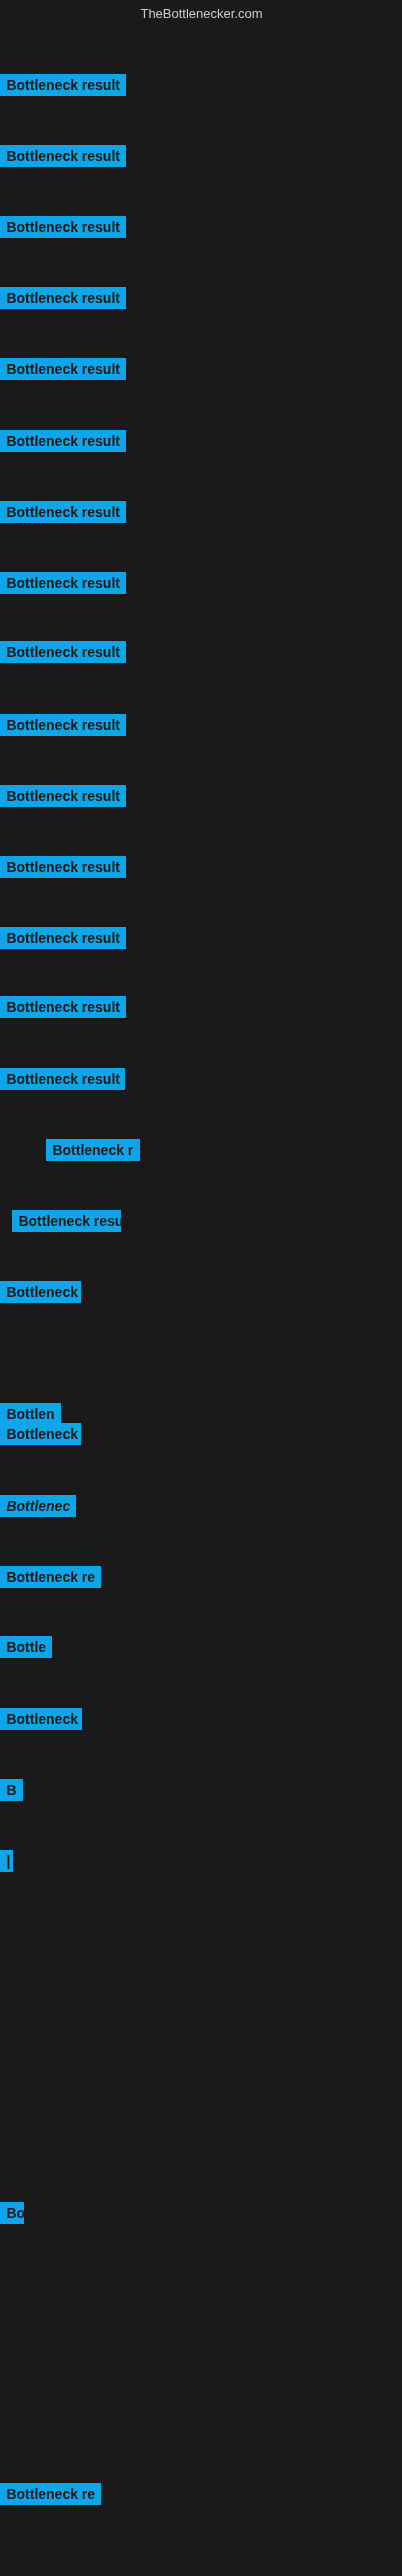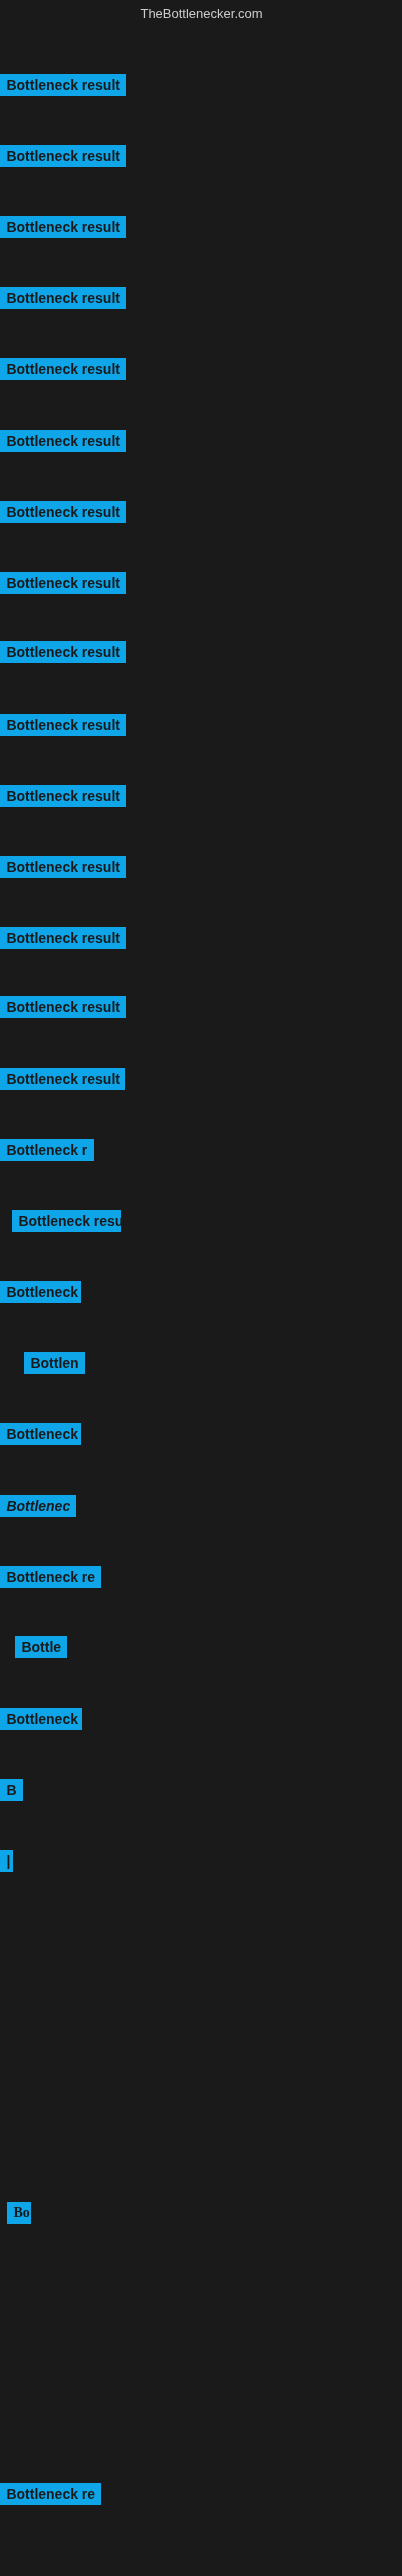--- a/index.html
+++ b/index.html
@@ -54,27 +54,27 @@
     <div class="bottleneck-item" style="top: 402px; left: 0px;"><div class="bottleneck-badge" style="max-width: 149px;">Bottleneck result</div></div>
     <div class="bottleneck-item" style="top: 473px; left: 0px;"><div class="bottleneck-badge" style="max-width: 148px;">Bottleneck result</div></div>
     <div class="bottleneck-item" style="top: 544px; left: 0px;"><div class="bottleneck-badge" style="max-width: 151px;">Bottleneck result</div></div>
     <div class="bottleneck-item" style="top: 613px; left: 0px;"><div class="bottleneck-badge" style="max-width: 148px;">Bottleneck result</div></div>
     <div class="bottleneck-item" style="top: 686px; left: 0px;"><div class="bottleneck-badge" style="max-width: 146px;">Bottleneck result</div></div>
     <div class="bottleneck-item" style="top: 757px; left: 0px;"><div class="bottleneck-badge" style="max-width: 145px;">Bottleneck result</div></div>
     <div class="bottleneck-item" style="top: 828px; left: 0px;"><div class="bottleneck-badge" style="max-width: 138px;">Bottleneck result</div></div>
     <div class="bottleneck-item" style="top: 899px; left: 0px;"><div class="bottleneck-badge" style="max-width: 139px;">Bottleneck result</div></div>
     <div class="bottleneck-item" style="top: 968px; left: 0px;"><div class="bottleneck-badge" style="max-width: 137px;">Bottleneck result</div></div>
     <div class="bottleneck-item" style="top: 1040px; left: 0px;"><div class="bottleneck-badge" style="max-width: 125px;">Bottleneck result</div></div>
-    <div class="bottleneck-item" style="top: 1111px; left: 0px;"><div class="bottleneck-badge" style="max-width: 97px;">Bottleneck r</div></div>
+    <div class="bottleneck-item" style="top: 1111px; left: 0px;"><div class="bottleneck-badge" style="max-width: 97px; margin-left: 46px;">Bottleneck r</div></div>
     <div class="bottleneck-item" style="top: 1182px; left: 12px;"><div class="bottleneck-badge" style="max-width: 109px;">Bottleneck resu</div></div>
     <div class="bottleneck-item" style="top: 1253px; left: 0px;"><div class="bottleneck-badge" style="max-width: 81px;">Bottleneck</div></div>
-    <div class="bottleneck-item" style="top: 1324px; left: 0px; margin-left: 24px;"><div class="bottleneck-badge" style="max-width: 64px;">Bottlen</div></div>
+    <div class="bottleneck-item" style="top: 1375px; left: 0px;"><div class="bottleneck-badge" style="max-width: 64px;">Bottlen</div></div>
     <div class="bottleneck-item" style="top: 1395px; left: 0px;"><div class="bottleneck-badge" style="max-width: 81px;">Bottleneck</div></div>
     <div class="bottleneck-item" style="top: 1467px; left: 0px;"><div class="bottleneck-badge" style="max-width: 76px; font-style: italic;">Bottlenec</div></div>
     <div class="bottleneck-item" style="top: 1538px; left: 0px;"><div class="bottleneck-badge" style="max-width: 103px;">Bottleneck re</div></div>
-    <div class="bottleneck-item" style="top: 1608px; left: 0px; margin-left: 15px;"><div class="bottleneck-badge" style="max-width: 58px;">Bottle</div></div>
+    <div class="bottleneck-item" style="top: 1608px; left: 0px;"><div class="bottleneck-badge" style="max-width: 58px;">Bottle</div></div>
     <div class="bottleneck-item" style="top: 1680px; left: 0px;"><div class="bottleneck-badge" style="max-width: 82px;">Bottleneck</div></div>
     <div class="bottleneck-item" style="top: 1751px; left: 0px;"><div class="bottleneck-badge" style="max-width: 22.5px;">B</div></div>
     <div class="bottleneck-item" style="top: 1822px; left: 0px;"><div class="bottleneck-badge" style="max-width: 11.3px;">|</div></div>
-    <div class="bottleneck-item" style="top: 2174px; left: 7px; font-family: Liberation Serif, serif;"><div class="bottleneck-badge" style="max-width: 24px;">Bo</div></div>
+    <div class="bottleneck-item" style="top: 2174px; left: 0px;"><div class="bottleneck-badge" style="max-width: 24px;">Bo</div></div>
     <div class="bottleneck-item" style="top: 2455px; left: 0px;"><div class="bottleneck-badge" style="max-width: 105px;">Bottleneck re</div></div>
   </div>
 
 
 </body></html>

